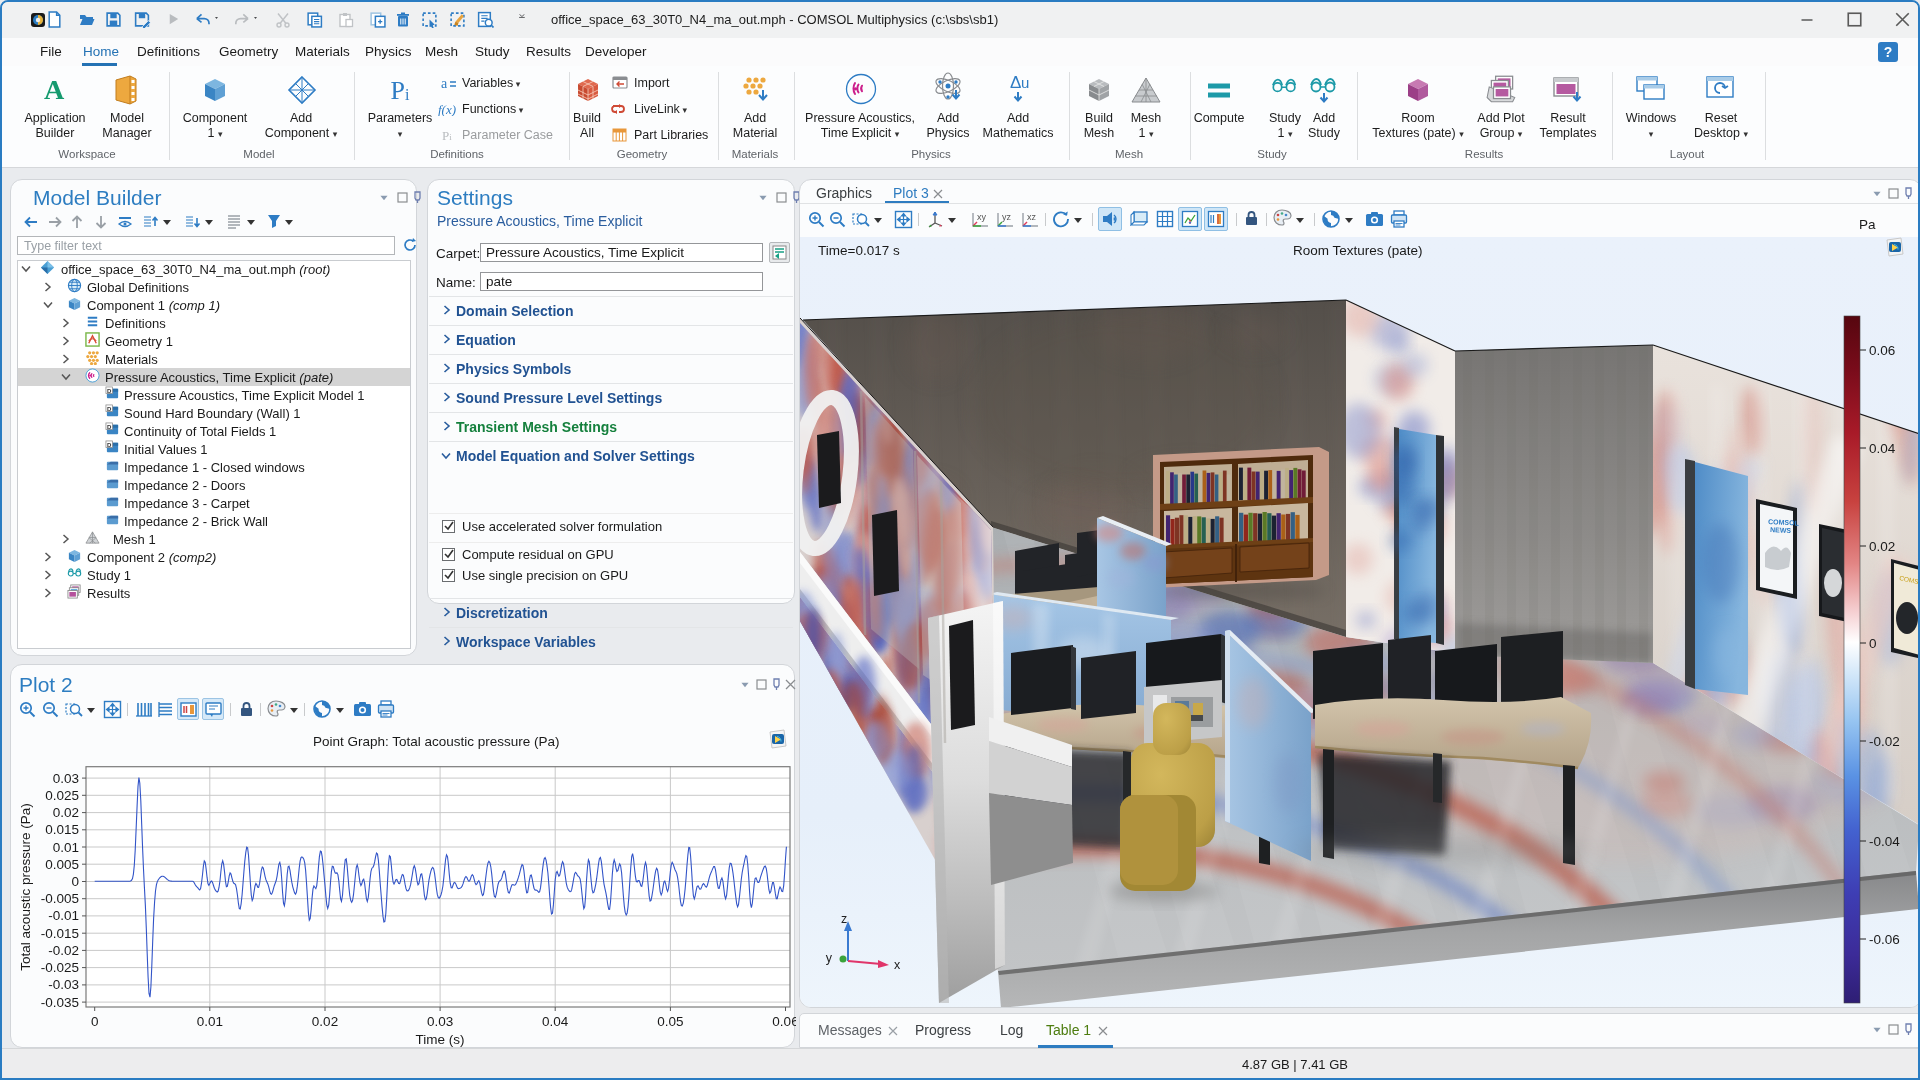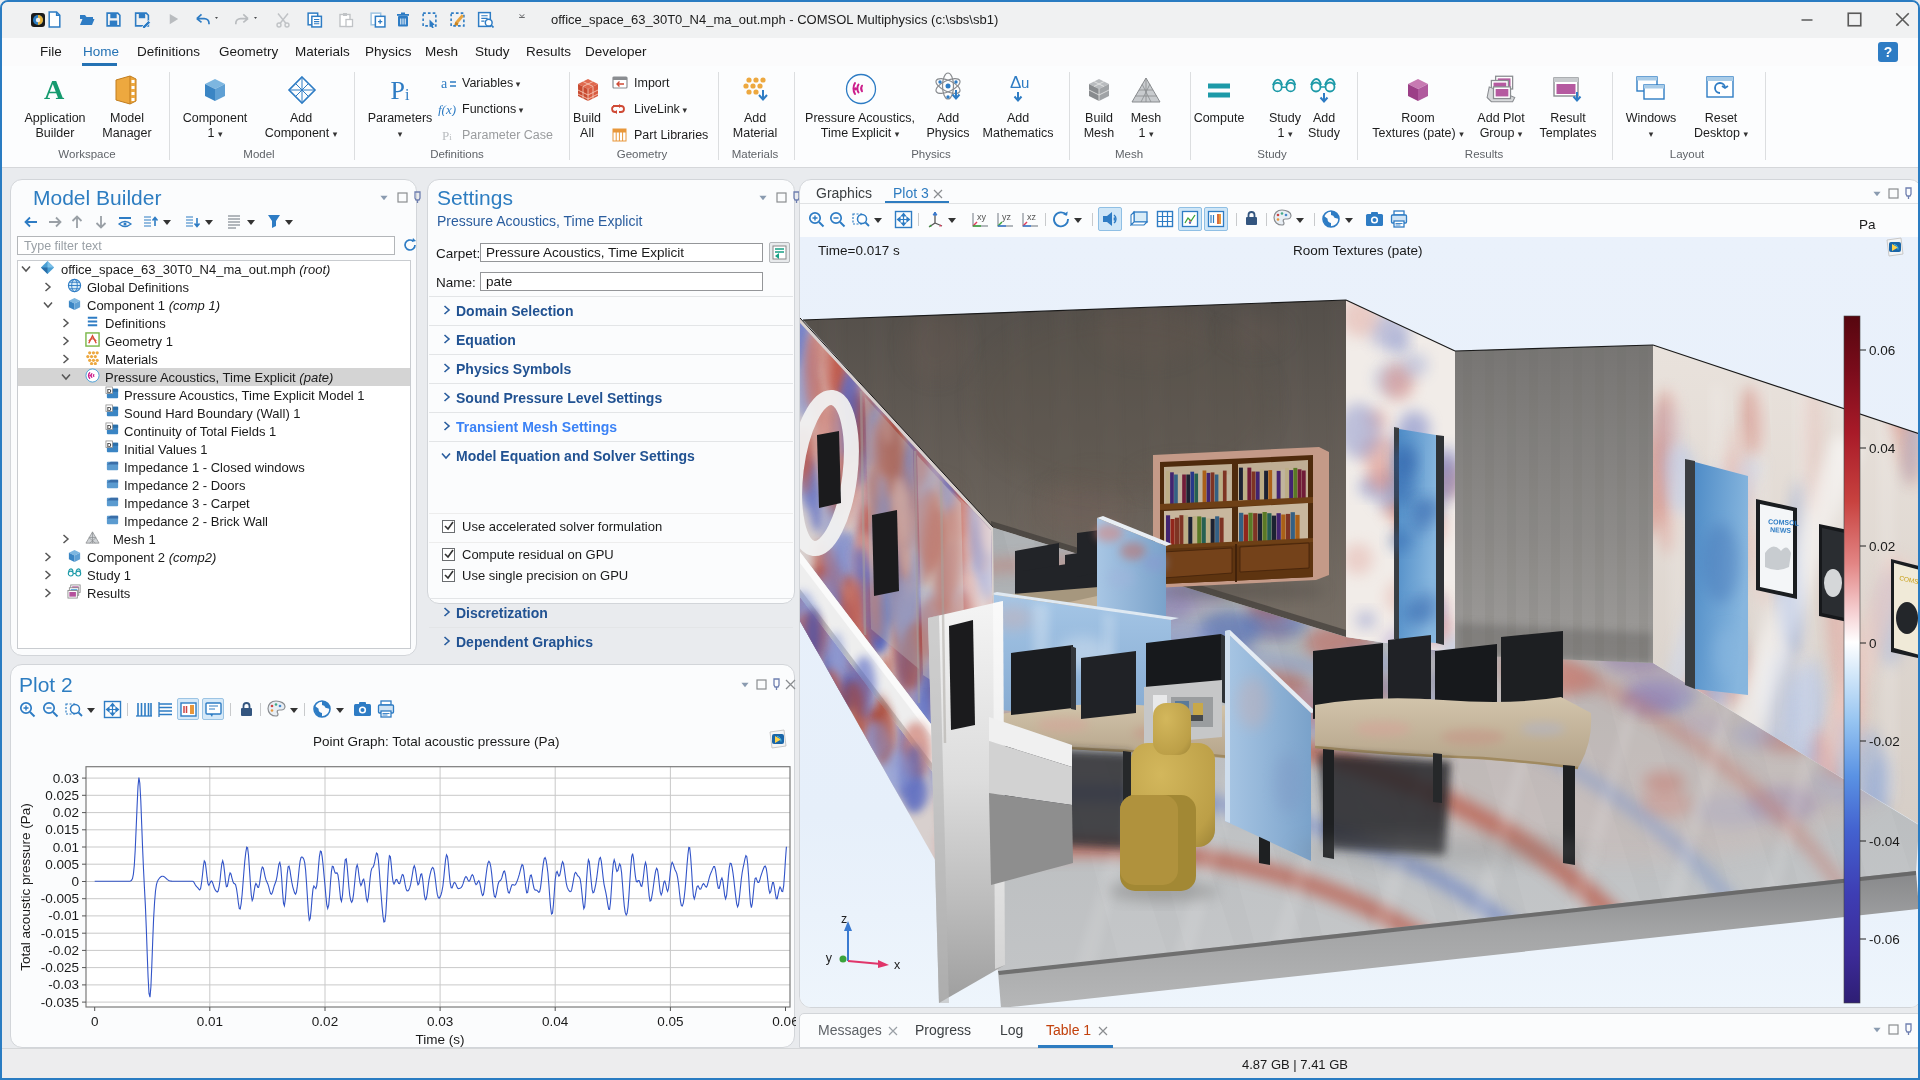--- a/index.html
+++ b/index.html
@@ -583,21 +583,21 @@
         <path d="M2.5 1l4.5 4-4.5 4" fill="none" stroke="#2a5d9e" stroke-width="1.6"></path>
       </svg>
       <div class="abs" style="left:28px;top:181px;font-size:14px;font-weight:bold;color:#215292">Physics Symbols</div>
       <svg class="abs" style="left:14px;top:212px" width="9" height="10" viewBox="0 0 9 10">
         <path d="M2.5 1l4.5 4-4.5 4" fill="none" stroke="#2a5d9e" stroke-width="1.6"></path>
       </svg>
       <div class="abs" style="left:28px;top:210px;font-size:14px;font-weight:bold;color:#215292">Sound Pressure Level Settings</div>
       <svg class="abs" style="left:14px;top:241px" width="9" height="10" viewBox="0 0 9 10">
         <path d="M2.5 1l4.5 4-4.5 4" fill="none" stroke="#2a5d9e" stroke-width="1.6"></path>
       </svg>
-      <div class="abs" style="left:28px;top:239px;font-size:14px;font-weight:bold;color:#3b82f6">Transient Mesh Settings</div>
+      <div class="abs" style="left:28px;top:239px;font-size:14px;font-weight:bold;color:#15803d">Transient Mesh Settings</div>
       <svg class="abs" style="left:13px;top:271px" width="10" height="9" viewBox="0 0 10 9">
         <path d="M1 2.5l4 4.5 4-4.5" fill="none" stroke="#2a5d9e" stroke-width="1.6"></path>
       </svg>
       <div class="abs" style="left:28px;top:268px;font-size:14px;font-weight:bold;color:#215292">Model Equation and Solver Settings</div>
       <div class="abs" style="left:1px;top:333px;width:364px;height:1px;background:#ededed"></div>
       <div class="abs" style="left:14px;top:340px;width:13px;height:13px;background:#fff;border:1px solid #6a6d70"></div>
       <svg class="abs" style="left:15px;top:340px" width="12" height="12" viewBox="0 0 12 12">
         <path d="M2 6l3 3 5-7" fill="none" stroke="#333" stroke-width="1.6"></path>
       </svg>
       <div class="abs" style="left:34px;top:339px;font-size:13px;color:#1a1a1a">Use accelerated solver formulation</div>
@@ -612,21 +612,21 @@
         <path d="M2 6l3 3 5-7" fill="none" stroke="#333" stroke-width="1.6"></path>
       </svg>
       <div class="abs" style="left:34px;top:388px;font-size:13px;color:#1a1a1a">Use single precision on GPU</div>
       <svg class="abs" style="left:14px;top:427px" width="9" height="10" viewBox="0 0 9 10">
         <path d="M2.5 1l4.5 4-4.5 4" fill="none" stroke="#2a5d9e" stroke-width="1.6"></path>
       </svg>
       <div class="abs" style="left:28px;top:425px;font-size:14px;font-weight:bold;color:#215292">Discretization</div>
       <svg class="abs" style="left:14px;top:456px" width="9" height="10" viewBox="0 0 9 10">
         <path d="M2.5 1l4.5 4-4.5 4" fill="none" stroke="#2a5d9e" stroke-width="1.6"></path>
       </svg>
-      <div class="abs" style="left:28px;top:454px;font-size:14px;font-weight:bold;color:#215292">Dependent Graphics</div>
+      <div class="abs" style="left:28px;top:454px;font-size:14px;font-weight:bold;color:#215292">Workspace Variables</div>
     </div>
     <div class="panel" style="left:8px;top:662px;width:785px;height:384px">
       <div class="ptitle" style="left:8px;top:8px">Plot 2</div>
       <svg class="abs" style="left:729px;top:16px" width="10" height="8" viewBox="0 0 10 9">
         <path d="M1 2h8L5 7z" fill="#8a9bb0"></path>
       </svg>
       <svg class="abs" style="left:745px;top:14px" width="11" height="11" viewBox="0 0 11 11">
         <rect x="1" y="1" width="9" height="9" fill="none" stroke="#8a8d90" stroke-width="1.2"></rect>
       </svg>
       <svg class="abs" style="left:761px;top:13px" width="9" height="13" viewBox="0 0 9 13">
@@ -1697,21 +1697,21 @@
         <path d="M9 7.5a5 5 0 0 1 4 5" stroke="#4ac0e8" fill="none"></path>
       </svg>
     </div>
     <div class="panel" style="left:797px;top:1011px;width:1123px;height:35px;border-radius:5px 5px 0 0">
       <div class="abs" style="left:18px;top:8px;font-size:14px;color:#5f6368">Messages</div>
       <svg class="abs" style="left:88px;top:12px" width="10" height="10" viewBox="0 0 10 10">
         <path d="M1 1l8 8M9 1L1 9" stroke="#9aa0a6" stroke-width="1.2"></path>
       </svg>
       <div class="abs" style="left:115px;top:8px;font-size:14px;color:#3c4043">Progress</div>
       <div class="abs" style="left:200px;top:8px;font-size:14px;color:#3c4043">Log</div>
-      <div class="abs" style="left:246px;top:8px;font-size:14px;color:#c2410c">Table 1</div>
+      <div class="abs" style="left:246px;top:8px;font-size:14px;color:#4d7c0f">Table 1</div>
       <svg class="abs" style="left:298px;top:12px" width="10" height="10" viewBox="0 0 10 10">
         <path d="M1 1l8 8M9 1L1 9" stroke="#8a8d90" stroke-width="1.2"></path>
       </svg>
       <div class="abs" style="left:238px;top:31px;width:75px;height:3px;background:#2e7cc0"></div>
       <svg class="abs" style="left:1072px;top:12px" width="10" height="8" viewBox="0 0 10 9">
         <path d="M1 2h8L5 7z" fill="#8a9bb0"></path>
       </svg>
       <svg class="abs" style="left:1088px;top:10px" width="11" height="11" viewBox="0 0 11 11">
         <rect x="1" y="1" width="9" height="9" fill="none" stroke="#8a8d90" stroke-width="1.2"></rect>
       </svg>

